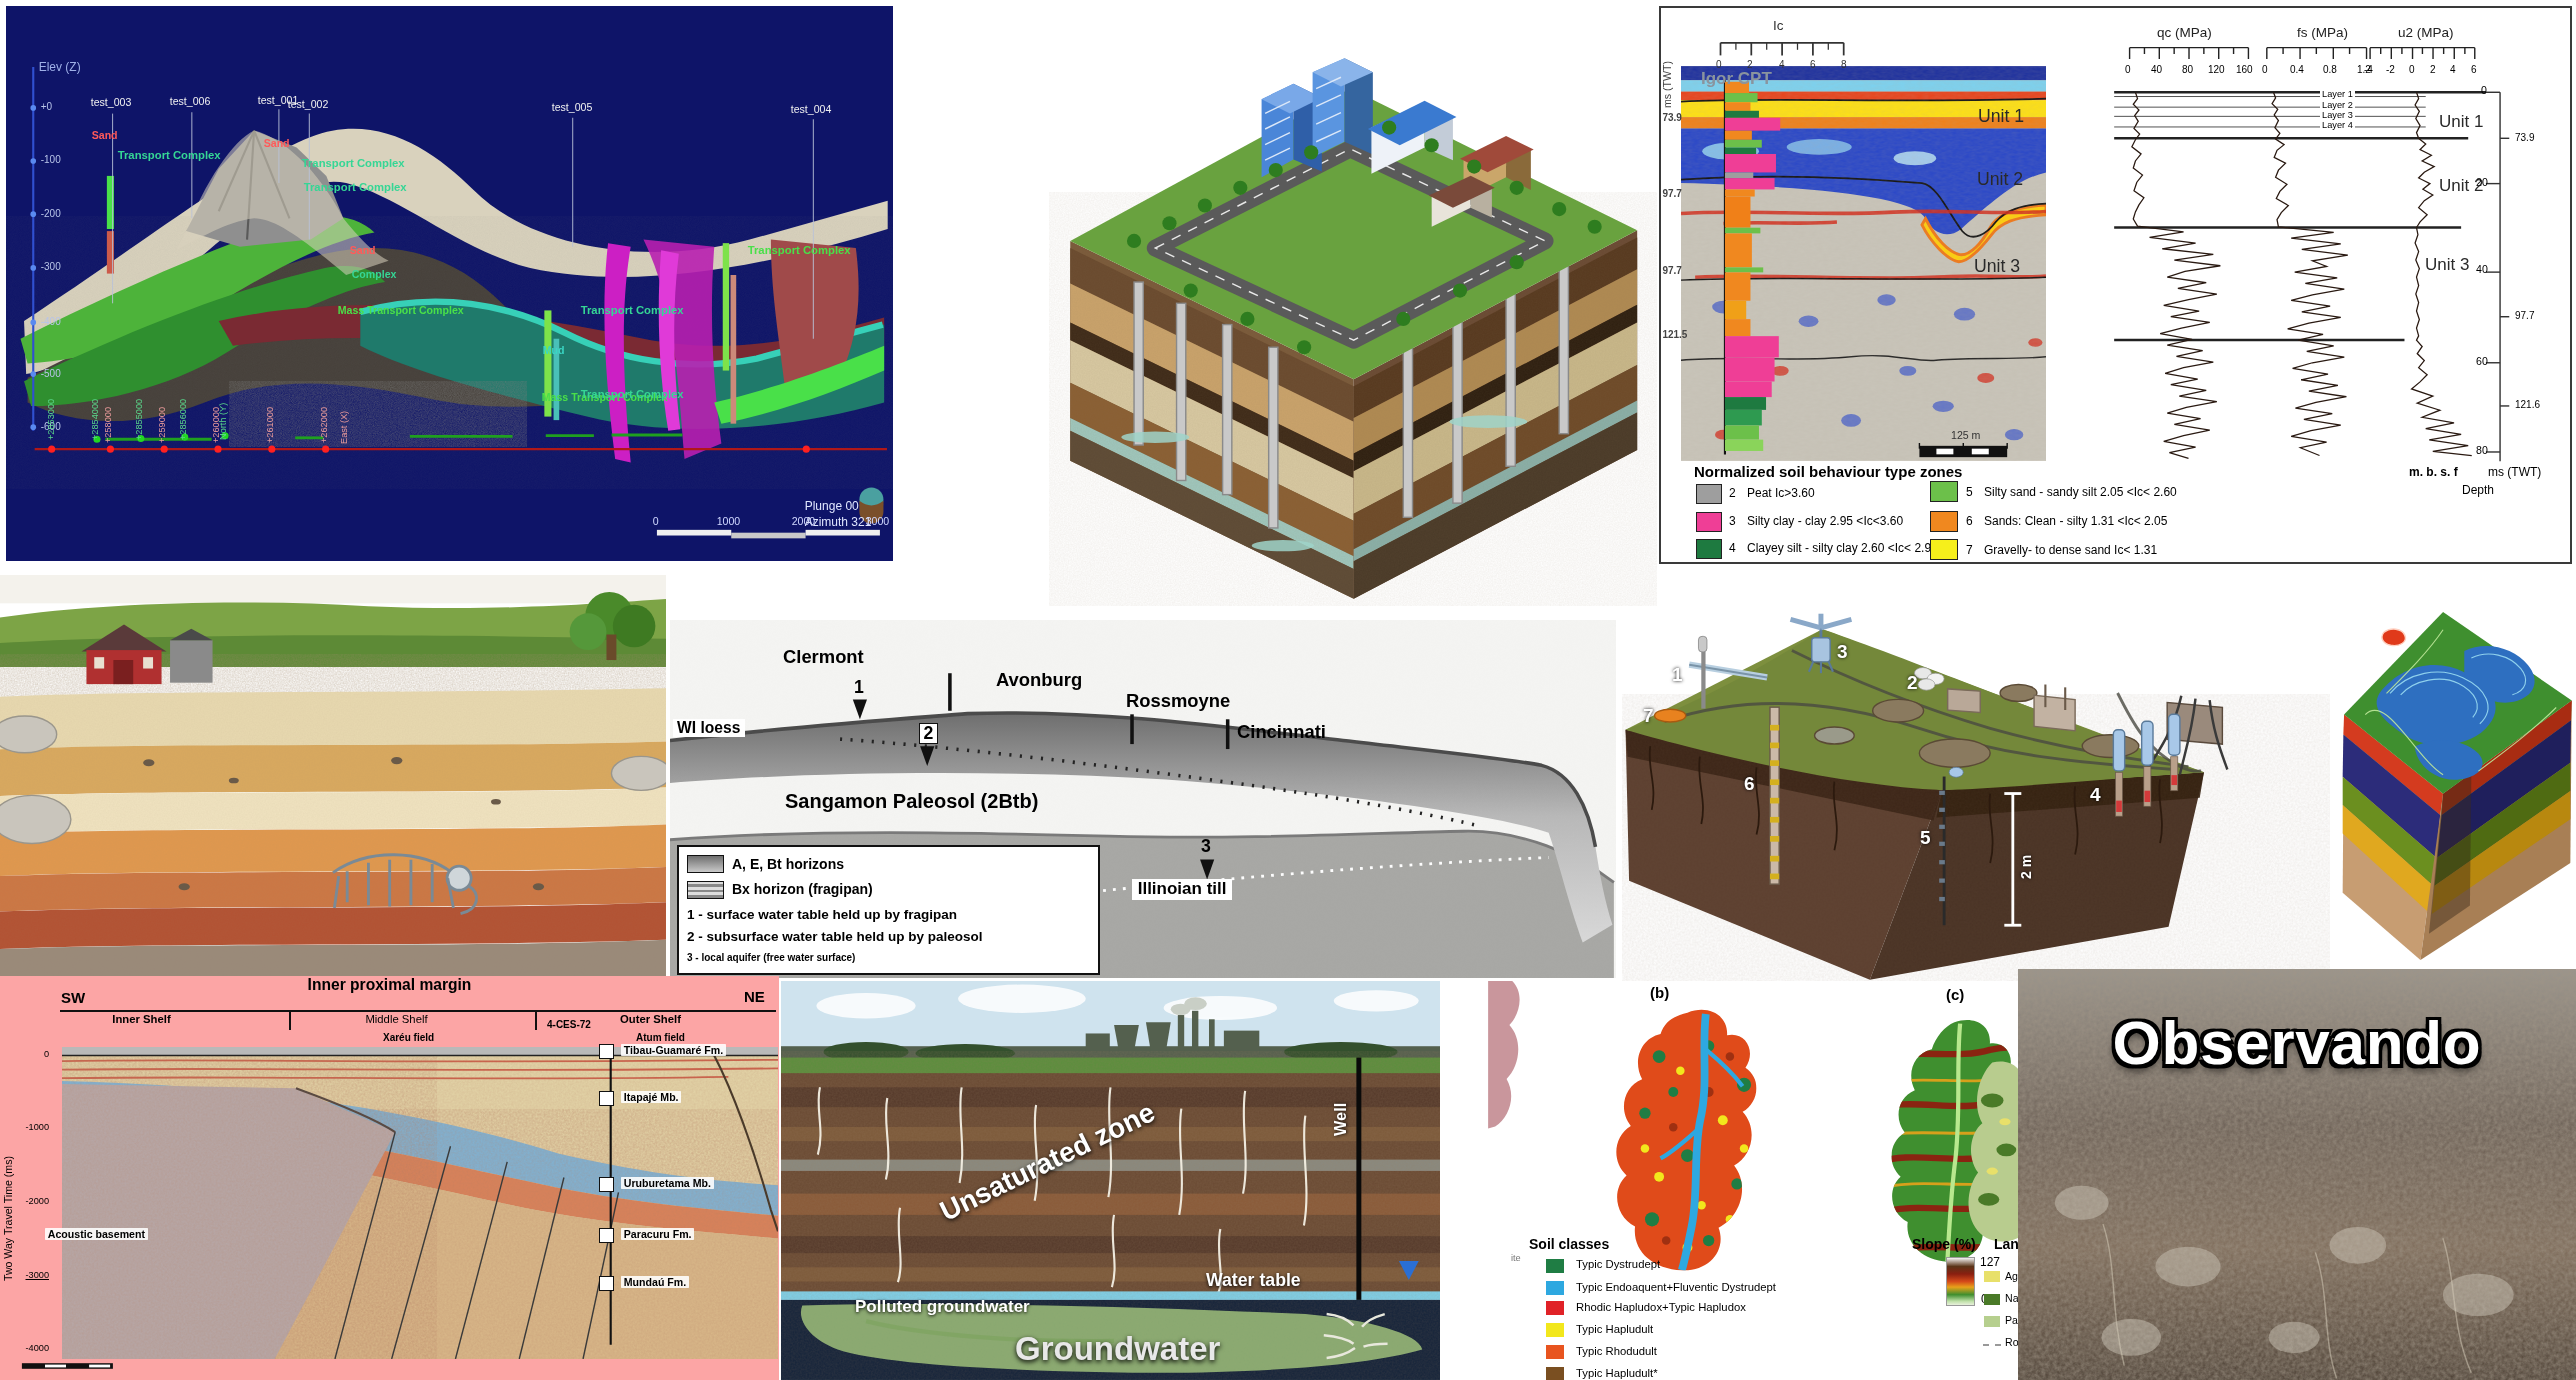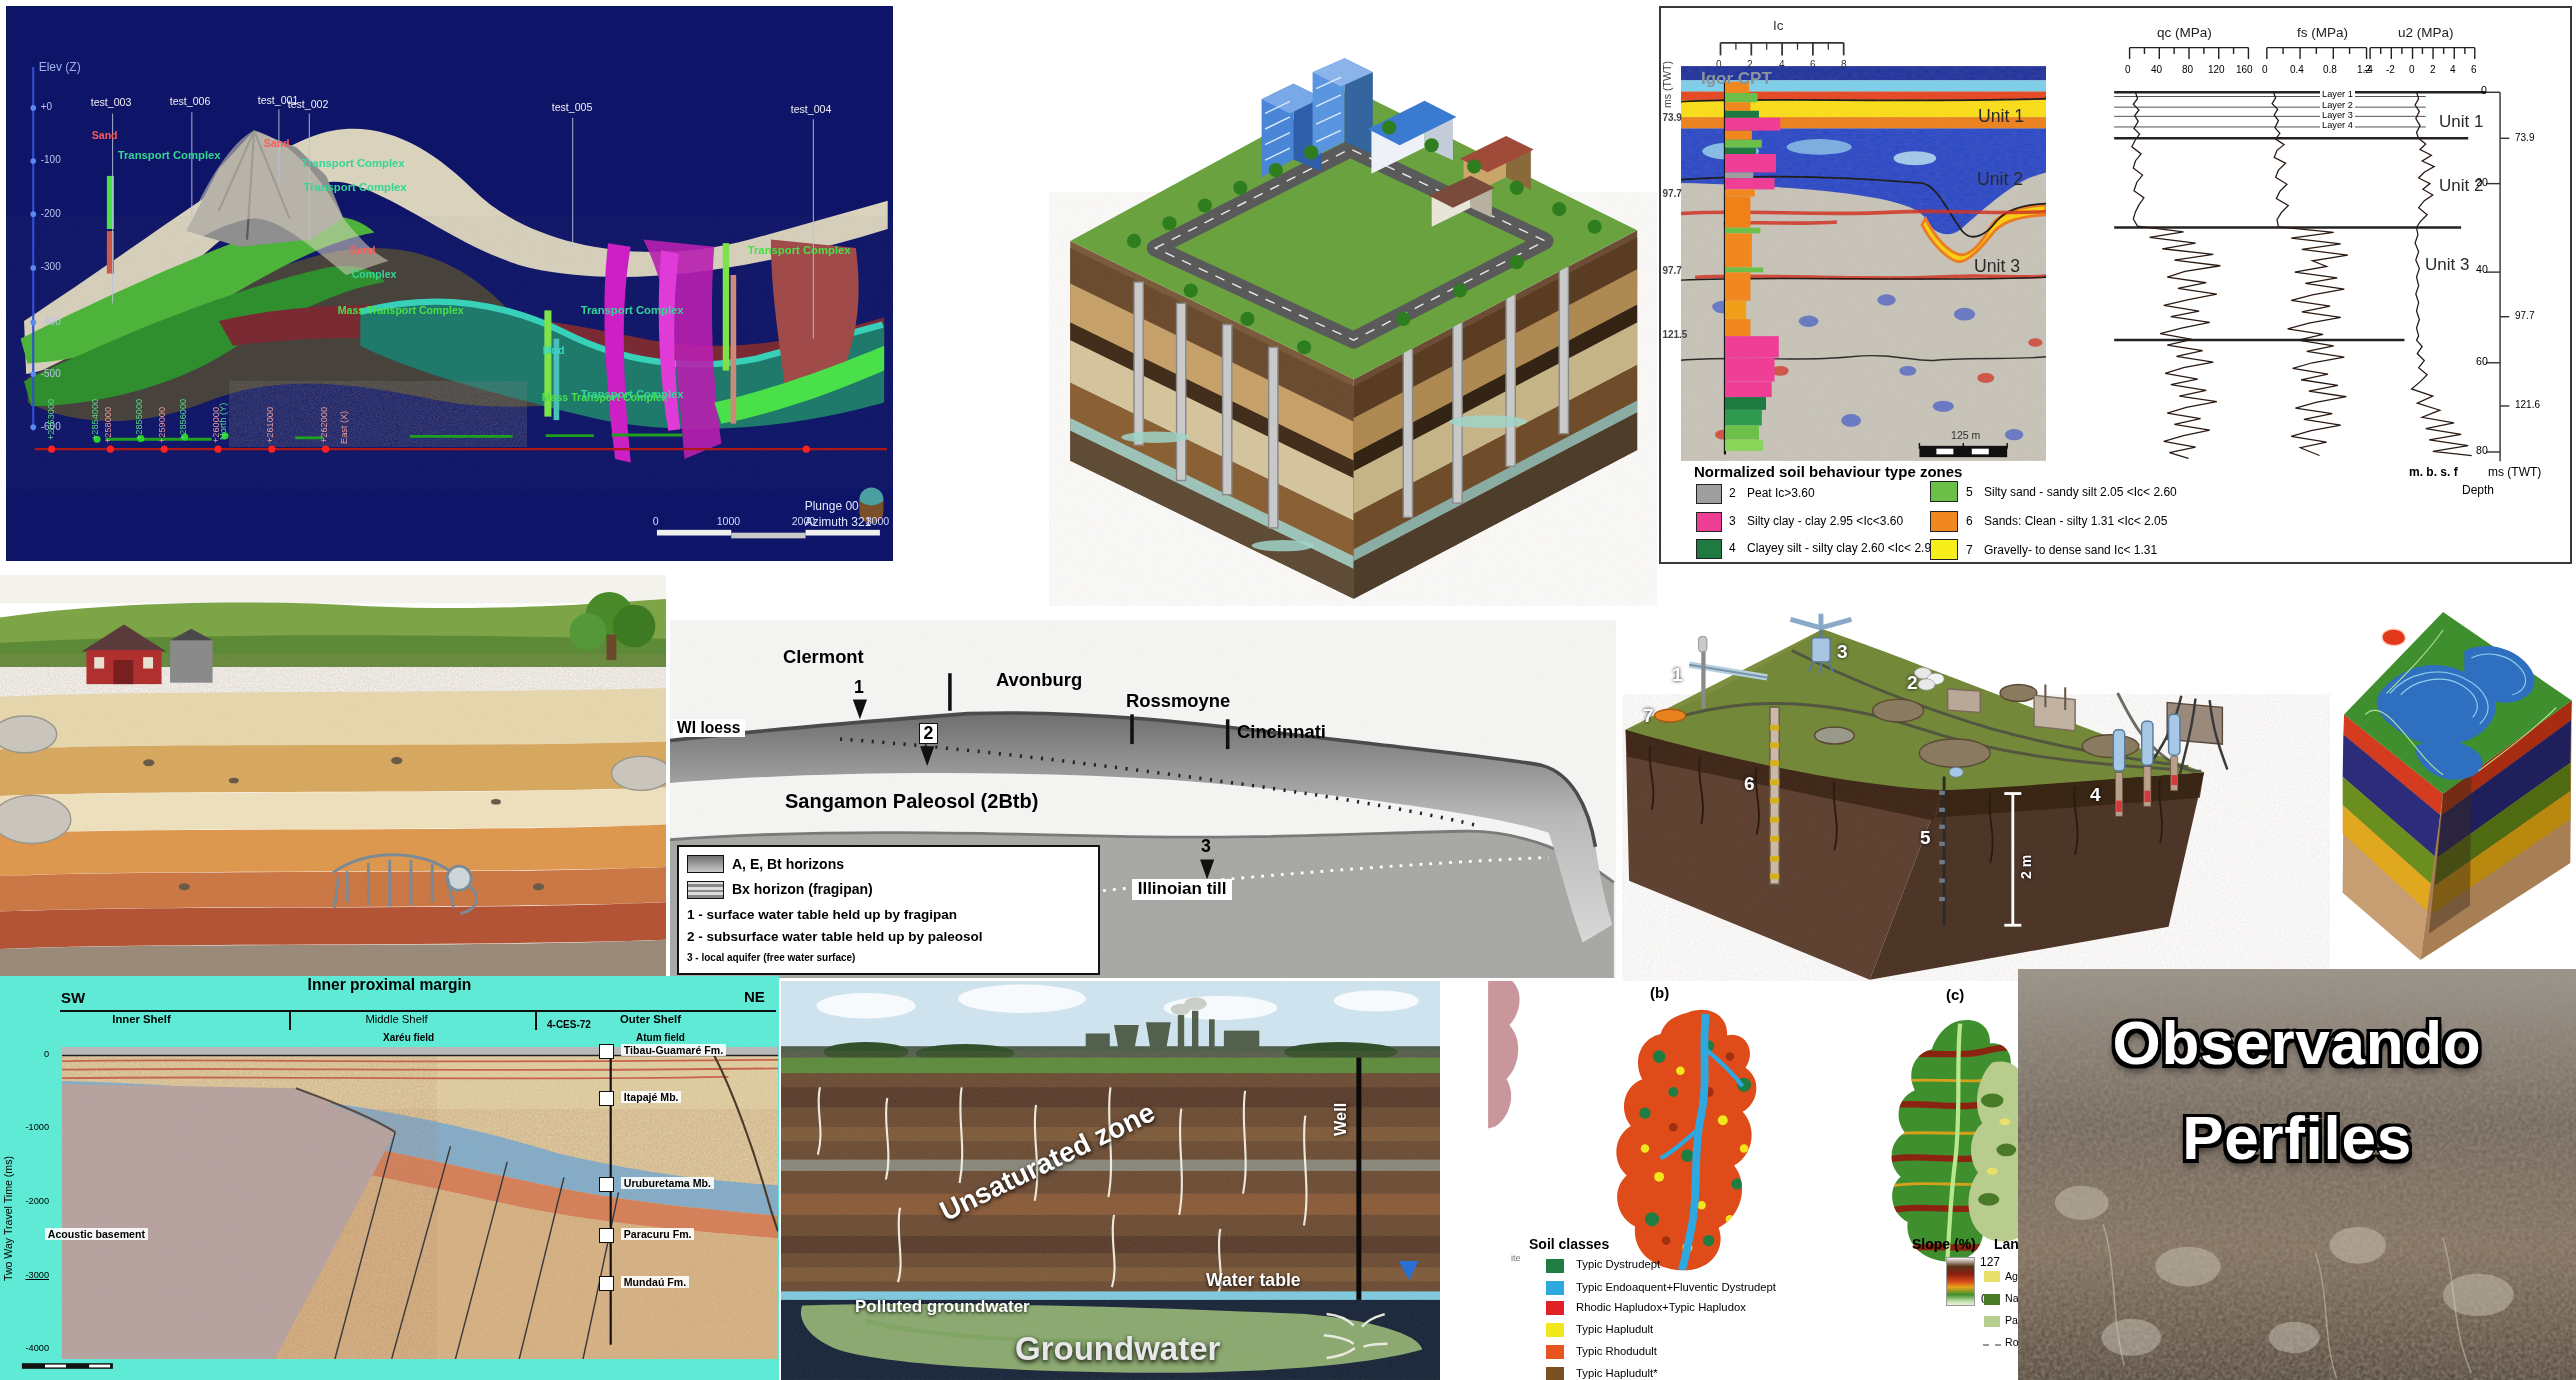--- a/index.html
+++ b/index.html
@@ -739,21 +739,21 @@
         <path d="M190,70 C214,58 244,66 260,85 C272,100 268,116 248,122"></path>
       </g>
       <g stroke="#bfe89a" stroke-width="1.6" fill="none" opacity="0.9">
         <path d="M40,150 C70,120 110,210 150,235 M200,230 C240,200 280,170 310,140 M150,30 C130,60 100,90 70,120"></path>
       </g>
       <path d="M66,34 C76,26 92,28 96,38 C100,48 88,54 76,52 C66,50 60,42 66,34 Z" fill="#e03a1a" stroke="#ffd0c0" stroke-width="2"></path>
     </g>
   </svg>
 </section>
 
-<section class="panel" style="left:0px;top:976px;width:779px;height:404px;background:#5eead4;">
+<section class="panel" style="left:0px;top:976px;width:779px;height:404px;background:#fca5a5;">
   <div class="lbl ctr" style="left:0;top:1.4px;width:779px;font-size:15.6px;font-weight:bold;">Inner proximal margin</div>
   <div class="lbl" style="left:61px;top:14px;font-size:15px;font-weight:bold;">SW</div>
   <div class="lbl" style="left:744px;top:12.8px;font-size:15px;font-weight:bold;">NE</div>
   <div style="position:absolute;left:60px;top:34px;width:716px;height:1.8px;background:#111;"></div>
   <div style="position:absolute;left:289px;top:34px;width:1.8px;height:20px;background:#111;"></div>
   <div style="position:absolute;left:535px;top:34px;width:1.8px;height:20px;background:#111;"></div>
   <div class="lbl ctr" style="left:85px;top:38px;width:113px;font-size:11.3px;font-weight:bold;">Inner Shelf</div>
   <div class="lbl ctr" style="left:340px;top:38px;width:113px;font-size:11.3px;font-weight:normal;">Middle Shelf</div>
   <div class="lbl ctr" style="left:594px;top:38px;width:113px;font-size:11.3px;font-weight:bold;">Outer Shelf</div>
   <div class="lbl" style="left:383px;top:57px;font-size:10px;font-weight:bold;">Xaréu field</div>
@@ -1017,18 +1017,16 @@
           <ellipse cx="390" cy="520" rx="36" ry="22"></ellipse>
     </g>
     <g stroke="#d8cfbc" stroke-width="2" fill="none" opacity="0.5">
       <path d="M120,360 C140,420 130,480 150,560"></path>
           <path d="M420,400 C440,460 430,520 450,578"></path>
           <path d="M600,380 C620,440 610,500 640,570"></path>
     </g>
   </svg>
   <div class="lbl ctr" style="left:0;top:41px;width:558px;font-size:62px;font-weight:bold;color:#fff;letter-spacing:0.7px;
               text-shadow:-3.5px -3.5px 0 #000,3.5px -3.5px 0 #000,-3.5px 3.5px 0 #000,3.5px 3.5px 0 #000,0 5.7px 8.5px rgba(0,0,0,.7);">Observando</div>
-  <div class="lbl ctr" style="left:0;top:136px;width:558px;font-size:62px;font-weight:bold;color:#fff;letter-spacing:0.7px;
-              text-shadow:-3.5px -3.5px 0 #000,3.5px -3.5px 0 #000,-3.5px 3.5px 0 #000,3.5px 3.5px 0 #000,0 5.7px 8.5px rgba(0,0,0,.7);">Perfiles</div>
 </section>
 
 </div>
 
 
 </body></html>

